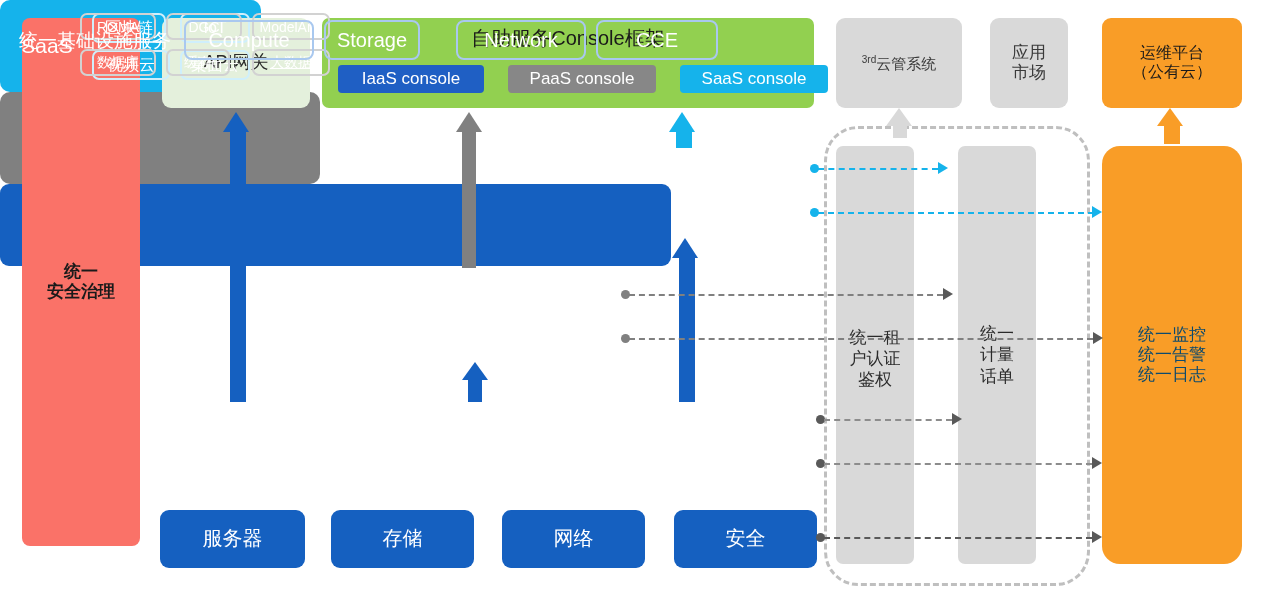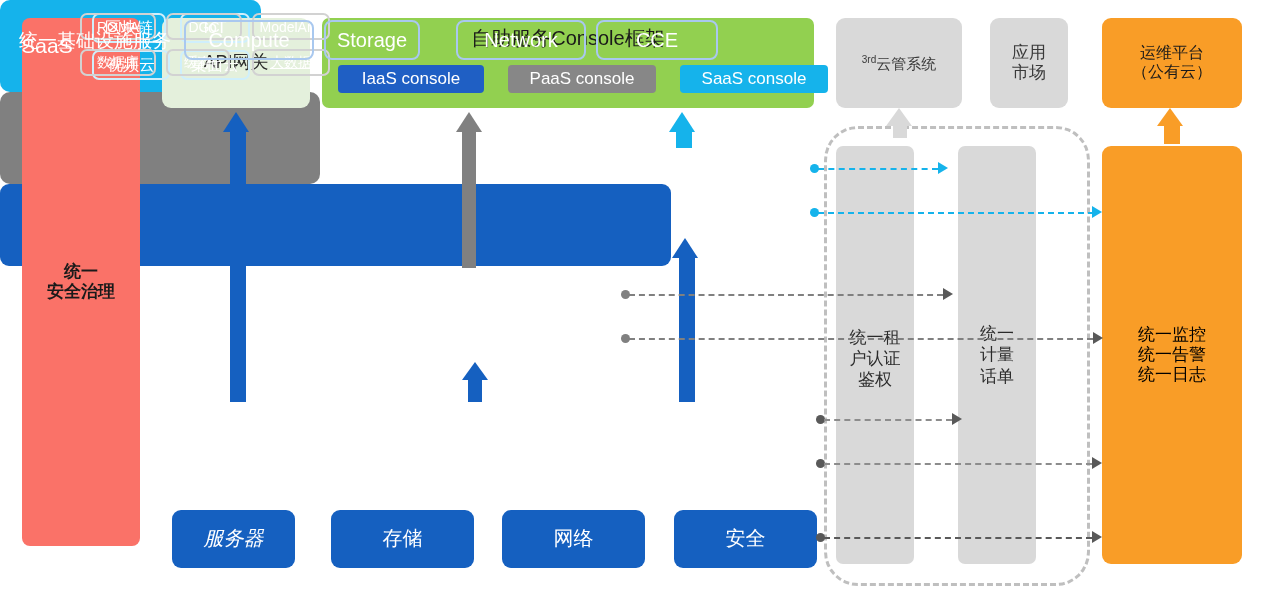--- a/index.html
+++ b/index.html
@@ -64,38 +64,38 @@
                justify-content:center;color:#ffffff;font-size:19px;}
   .infra .tag{position:absolute;top:20px;height:40px;border:2px solid #a9c8ef;border-radius:8px;
               color:#ffffff;font-size:20px;}
   .i-compute{left:184px;width:130px;}
   .i-storage{left:324px;width:96px;}
   .i-network{left:456px;width:130px;}
   .i-cce{left:596px;width:122px;}
 
   
   .hw{top:510px;height:58px;background:#1560c0;border-radius:9px;color:#ffffff;font-size:20px;}
-  .hw1{left:172px;width:123px;font-style:italic;}
+  .hw1{left:160px;width:145px;}
   .hw2{left:331px;width:143px;}
   .hw3{left:502px;width:143px;}
   .hw4{left:674px;width:143px;}
 
   
   .dash-container{position:absolute;left:824px;top:126px;width:266px;height:460px;
                   border:3px dashed #bfbfbf;border-radius:34px;box-sizing:border-box;}
 
   
   .gcol{position:absolute;background:#d9d9d9;border-radius:7px;color:#2b2b2b;font-size:17px;
         display:flex;align-items:center;justify-content:center;text-align:center;line-height:1.25;}
   .gcol-auth{left:836px;top:146px;width:78px;height:418px;}
   .gcol-meter{left:958px;top:146px;width:78px;height:418px;}
 
   
-  .ops-col{left:1102px;top:146px;width:140px;height:418px;background:#f99d27;border-radius:9px;
-           color:#000000;font-size:17px;}
+  .ops-col{left:1102px;top:146px;width:140px;height:418px;background:#f99d27;border-radius:18px;
+           color:#0c4a6e;font-size:17px;}
   .vstem{position:absolute;}
   .vhead{position:absolute;width:0;height:0;border-left:13px solid transparent;border-right:13px solid transparent;}
 
   
   .dline{position:absolute;height:0;border-top-width:2px;border-top-style:dashed;}
   .dcap{position:absolute;width:9px;height:9px;border-radius:50%;}
   .dhead{position:absolute;width:0;height:0;border-top:6px solid transparent;border-bottom:6px solid transparent;}
 </style>
 </head>
 <body>

